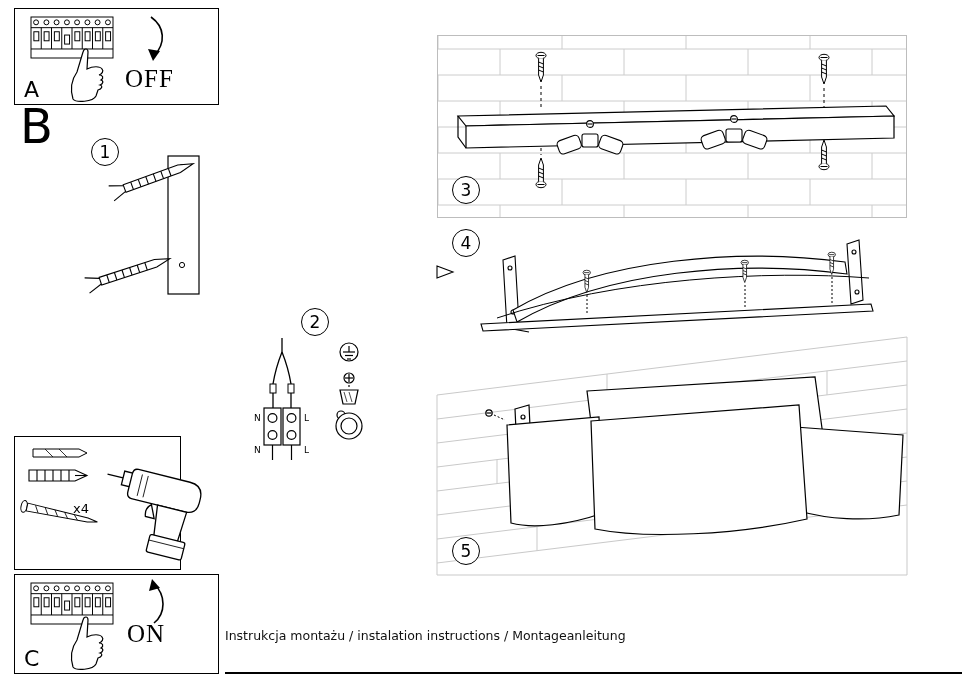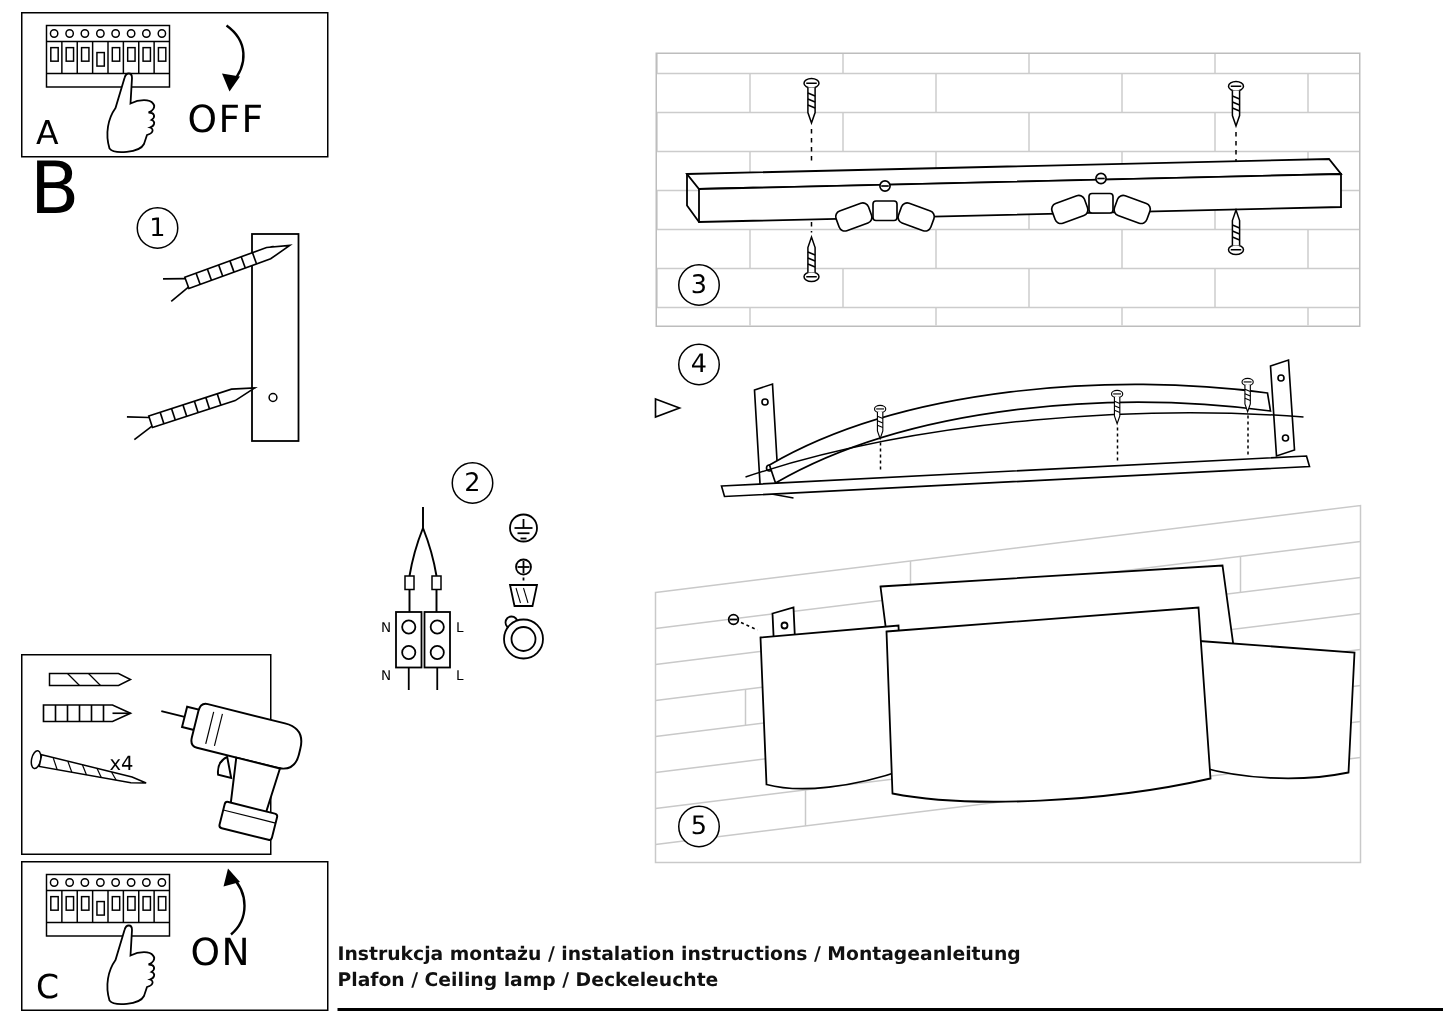--- a/index.html
+++ b/index.html
@@ -2,24 +2,24 @@
 <html><head>
 <meta charset="utf-8">
 <style>
   * { margin:0; padding:0; box-sizing:border-box; }
   body { background:#ffffff; font-family:"DejaVu Sans", sans-serif; color:#000; }
   .sheet { position:relative; width:970px; height:686px; background:#fff; overflow:hidden; }
   .abs { position:absolute; }
   .bordered { border:1.5px solid #000; background:#fff; }
   .corner-label { position:absolute; left:9px; bottom:2px; font-size:22px; }
   .big-b { position:absolute; font-size:48px; line-height:1; }
-  .switch-word { position:absolute; font-size:25px; letter-spacing:1px; }
+  .switch-word { position:absolute; font-size:25px; letter-spacing:1px;font-family:Liberation Serif, serif; }
   .step-circle { position:absolute; width:28px; height:28px; border:1.6px solid #000; border-radius:50%;
                  display:flex; align-items:center; justify-content:center; font-size:17px; background:#fff; z-index:6; }
-  .footer { position:absolute; font-size:12.5px; line-height:17px; color:#111;font-weight:bold; }
+  .footer { position:absolute; font-size:12.5px; line-height:17px; color:#111; }
   .rule { position:absolute; background:#000; }
   svg { display:block; overflow:visible; }
   text { font-family:"DejaVu Sans", sans-serif; fill:#000; }
 </style>
 </head>
 <body>
 
 <svg width="0" height="0" style="position:absolute" aria-hidden="true">
   <defs>
     <g id="sym-breaker" fill="none" stroke="#000" stroke-width="1.2">
@@ -330,17 +330,16 @@
         <line x1="57" y1="82" x2="68" y2="87" stroke-dasharray="2,2" stroke-width="1"></line>
       </g>
     </g>
   </svg>
   <div class="step-circle" style="left:452px;top:537px">
     <span>5</span>
   </div>
 
   <div class="footer" style="left:225px;top:627px">
     <div>Instrukcja montażu / instalation instructions / Montageanleitung</div>
-    <div>Plafon / Ceiling lamp / Deckeleuchte</div>
   </div>
   <div class="rule" style="left:225px;top:672px;width:737px;height:2px"></div>
 
 </div>
 
 </body></html>

